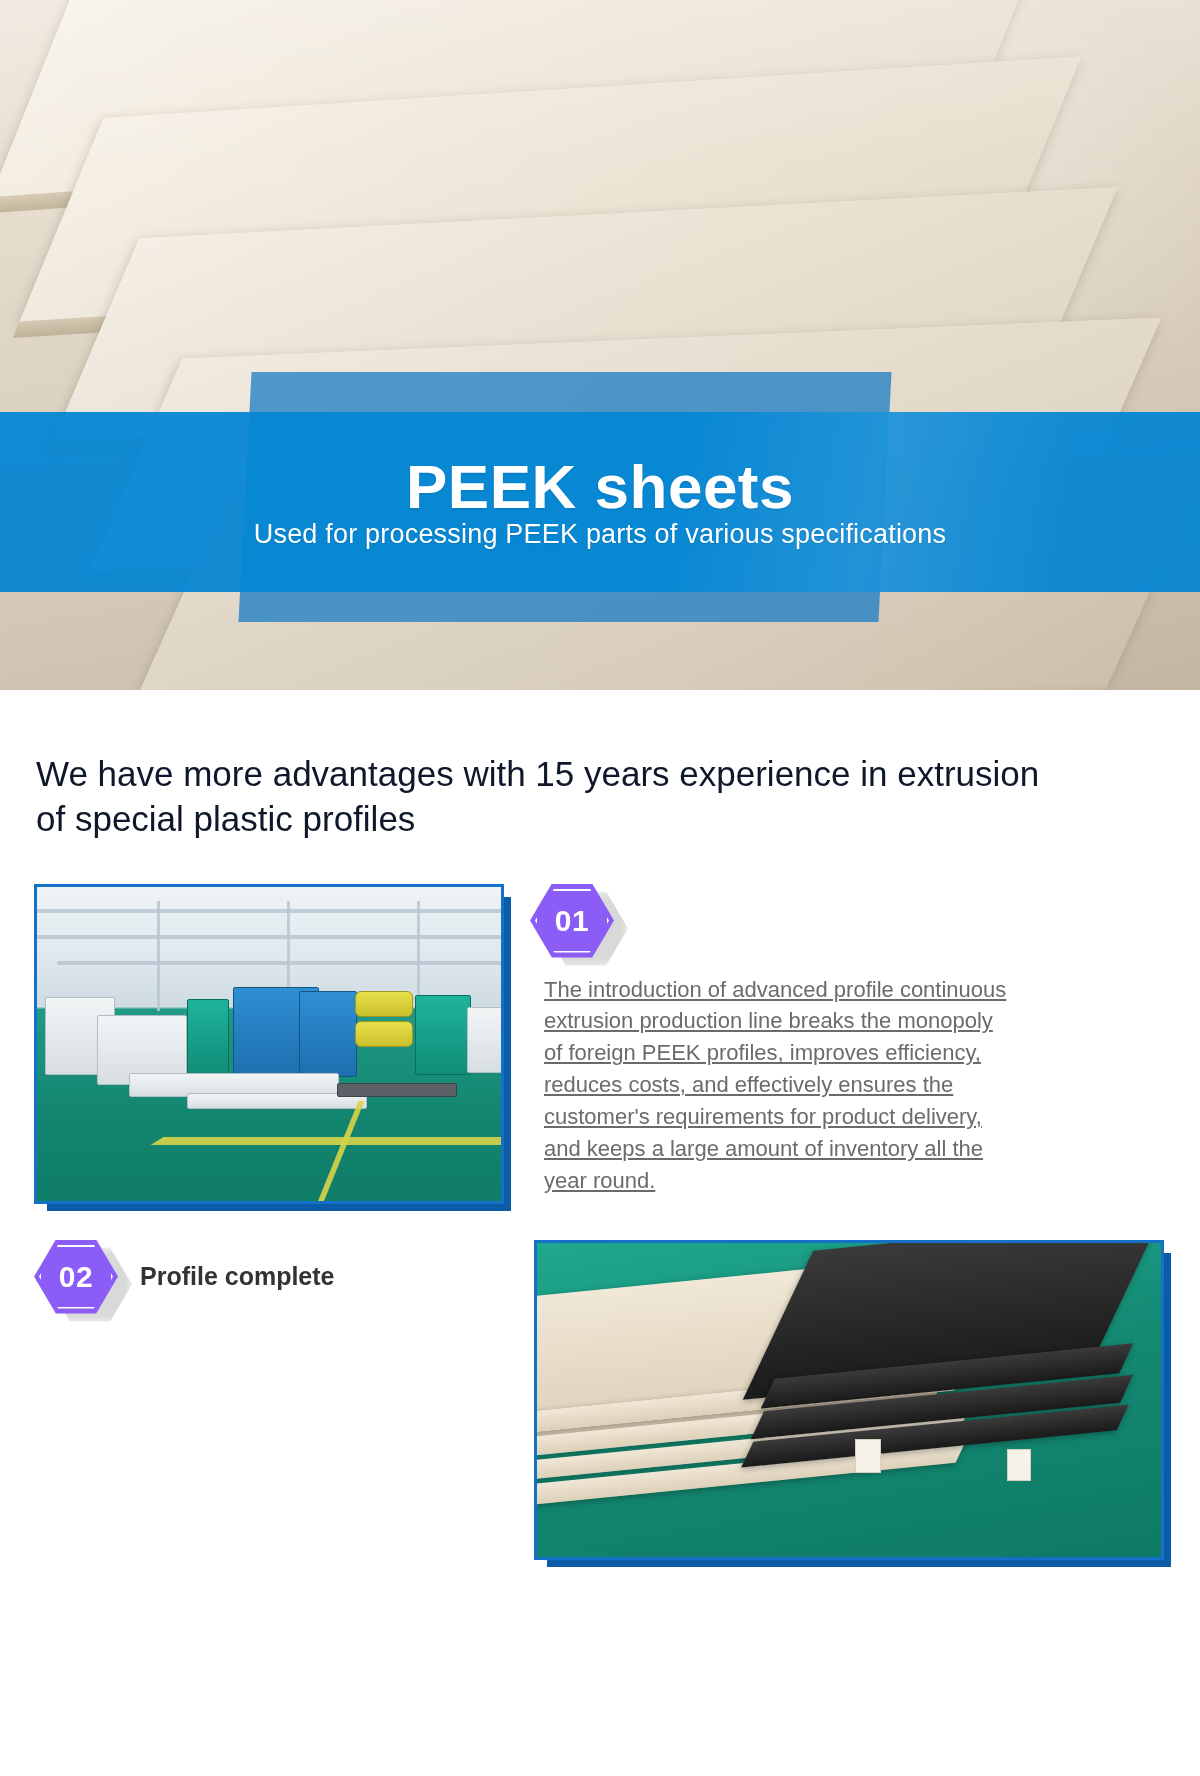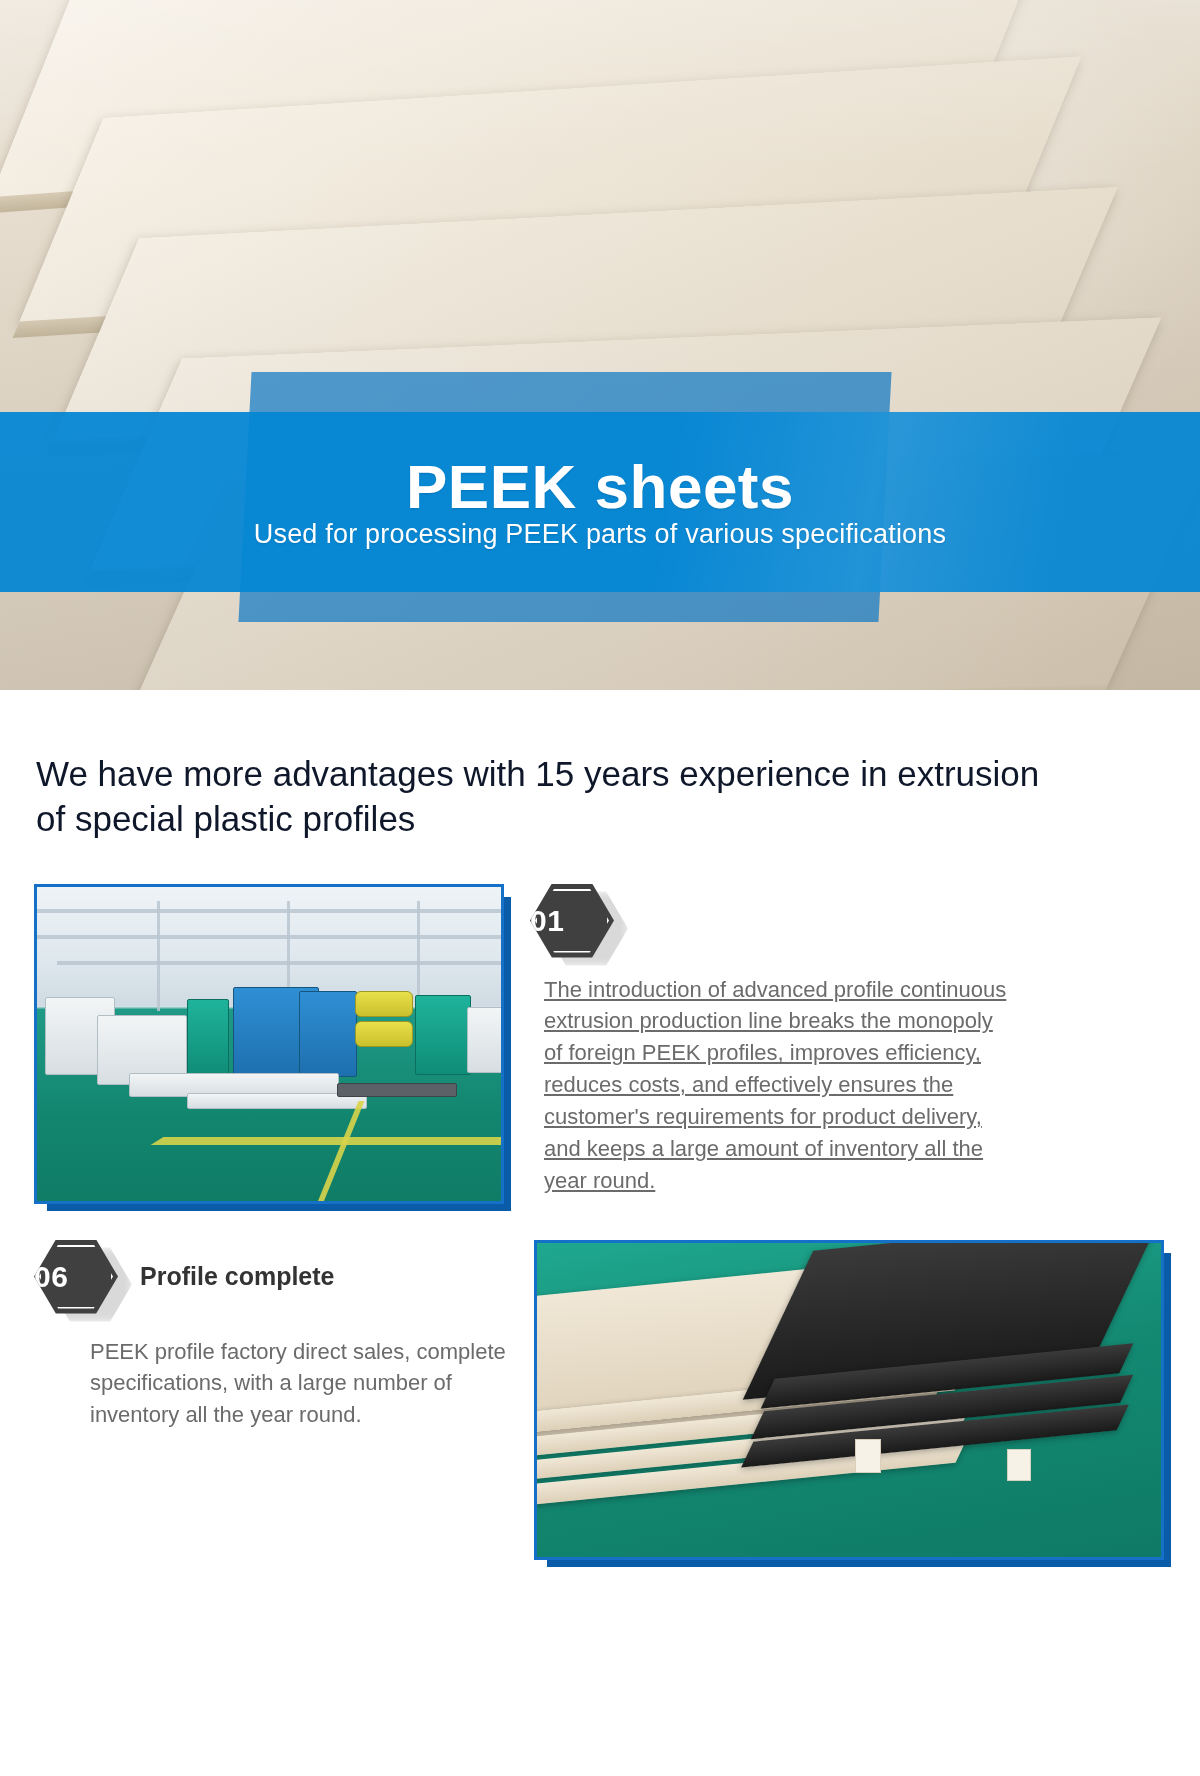--- a/index.html
+++ b/index.html
@@ -196,25 +196,25 @@
   
   .badge {
     position: relative;
     width: 84px;
     height: 74px;
     flex: none;
   }
   .hex {
     position: absolute;
     inset: 0;
-    background: #404040;
+    background: #8b5cf6;
     clip-path: polygon(26% 0%, 74% 0%, 100% 50%, 74% 100%, 26% 100%, 0% 50%);
     display: flex;
     align-items: center;
-    justify-content: flex-start;
+    justify-content: center;
   }
   .hex-inner {
     position: absolute;
     left: 5px; right: 5px; top: 5px; bottom: 5px;
     border: 2px solid #ffffff;
     clip-path: polygon(26% 0%, 74% 0%, 100% 50%, 74% 100%, 26% 100%, 0% 50%);
   }
   .hex-num {
     position: relative;
     color: #ffffff;
@@ -341,26 +341,25 @@
   </div>
 
   <div class="f2">
 
     <div class="f2-txt">
       <div class="f2-head">
         <div class="badge">
           <div class="badge-shadow"></div>
           <div class="hex">
             <div class="hex-inner"></div>
-            <span class="hex-num">06</span>
+            <span class="hex-num">02</span>
           </div>
         </div>
         <div class="feat-title">Profile complete</div>
       </div>
-      <div class="feat-body f2-para">PEEK profile factory direct sales, complete specifications, with a large number of inventory all the year round.</div>
     </div>
 
     <div class="frame f2-img">
       <div class="photo photo-sheets">
         <div class="ps-stack ps-beige" style="left:-40px; top:30px;  width:460px; height:150px;"></div>
         <div class="ps-stack ps-beige" style="left:-60px; top:150px; width:470px; height:22px;"></div>
         <div class="ps-stack ps-beige" style="left:-70px; top:176px; width:480px; height:20px;"></div>
         <div class="ps-stack ps-beige" style="left:-80px; top:200px; width:490px; height:20px;"></div>
         <div class="ps-stack ps-beige" style="left:-90px; top:224px; width:500px; height:22px;"></div>
         <div class="ps-stack ps-black" style="left:250px; top:-10px; width:330px; height:150px;"></div>

